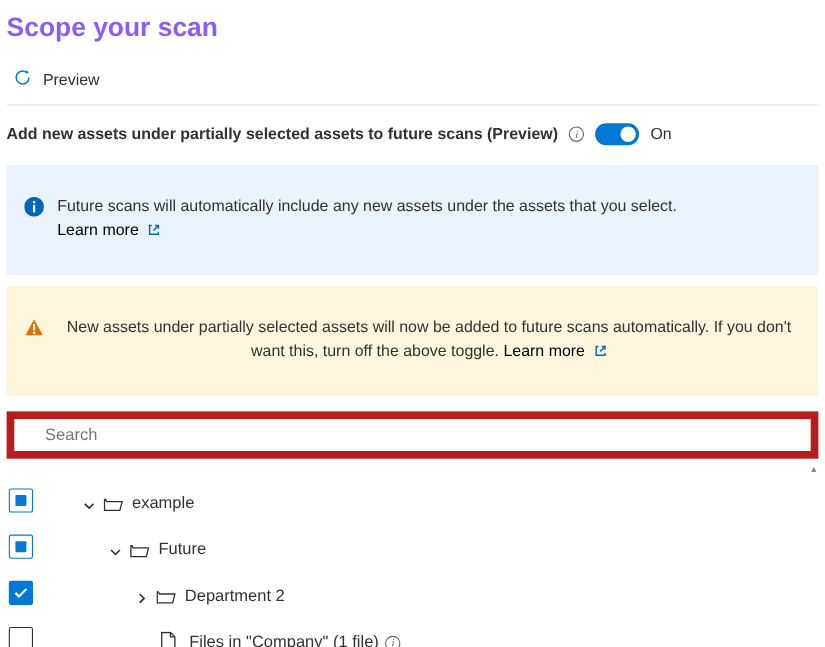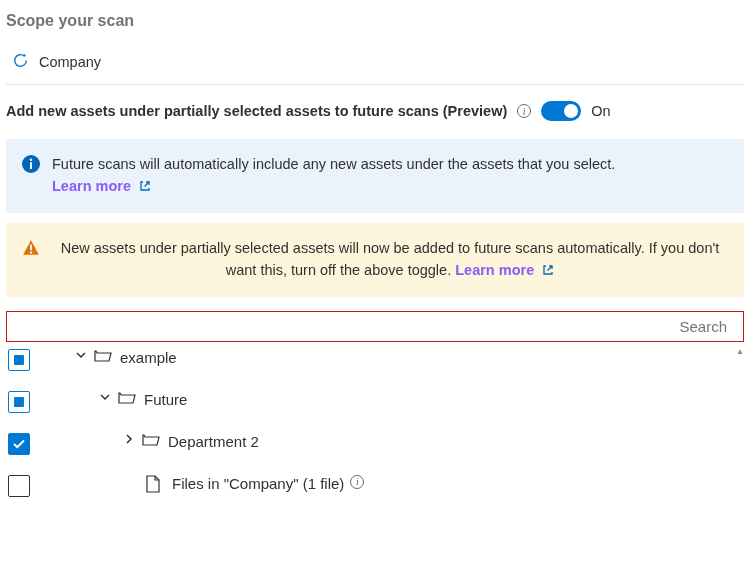--- a/index.html
+++ b/index.html
@@ -7,23 +7,23 @@
     margin: 0;
     font-family: "Segoe UI", -apple-system, BlinkMacSystemFont, sans-serif;
     font-size: 14px;
     color: #323130;
     background: #fff;
     width: 750px;
   }
   .page { padding: 8px 6px 0 6px; }
   h1 {
     margin: 4px 0 18px 0;
-    font-size: 16px;
+    font-size: 24px;
     font-weight: 600;
-    color: #737373;
+    color: #8b5cf6;
   }
   .refresh {
     display: inline-flex;
     align-items: center;
     gap: 10px;
     padding: 4px 6px;
     cursor: pointer;
     font-size: 14.5px;
   }
   .refresh svg { color: #0078d4; }
@@ -62,21 +62,21 @@
     border-radius: 50%;
     display: inline-flex;
     align-items: center; justify-content: center;
     font-size: 10px;
     font-style: italic;
     font-family: Georgia, serif;
     color: #666;
     flex-shrink: 0;
   }
   .banner {
-    padding: 14px 16px;
+    padding: 27px 16px;
     margin-bottom: 10px;
     border-radius: 2px;
     display: flex;
     gap: 12px;
     align-items: flex-start;
     font-size: 14.5px;
     line-height: 1.55;
   }
   .banner.info {
     background: #eaf3fc;
@@ -84,58 +84,56 @@
   .banner.warn {
     background: #fdf6dd;
     text-align: center;
   }
   .banner .icon {
     flex-shrink: 0;
     margin-top: 2px;
   }
   .banner a,
   .link {
-    color: #8b5cf6;
+    color: #000000;
     text-decoration: none;
     cursor: pointer;
-    font-weight: bold;
   }
   .ext-icon {
     display: inline-block;
     vertical-align: -1px;
     margin-left: 4px;
   }
   .search {
     width: 100%;
-    border: 1px solid #b91c1c;
-    padding: 6px 16px;
+    border: 7px solid #b91c1c;
+    padding: 6px 28px;
     font-size: 15px;
     margin-top: 4px;
     margin-bottom: 6px;
-    text-align: right;
   }
   .tree-area {
     position: relative;
     border-top: 1px solid transparent;
   }
   .scrollbar-mark {
     position: absolute;
     right: 0; top: 0;
     width: 8px; height: 100%;
   }
   .scrollbar-mark::before {
     content: "▲";
     position: absolute;
     top: -2px; left: 0;
     font-size: 8px;
     color: #888;
   }
   .row {
     display: flex;
-    align-items: flex-start;
+    align-items: flex-end;
     height: 42px;
     font-size: 15px;
   }
   .cb {
     width: 22px; height: 22px;
     border: 1.5px solid #323130;
     border-radius: 2px;
     background: #fff;
     margin-left: 2px;
     flex-shrink: 0;
@@ -182,21 +180,21 @@
 <div class="page">
   <h1>Scope your scan</h1>
 
   <div class="refresh">
     <span>
       <svg width="17" height="17" viewBox="0 0 16 16" fill="none" stroke="currentColor" stroke-width="1.3">
         <path d="M13.5 8a5.5 5.5 0 1 1-2-4.24"></path>
         <path d="M11 1.5 L13.5 3.8 L11 4.5" fill="currentColor" stroke="none"></path>
       </svg>
     </span>
-    <span>Company</span>
+    <span>Preview</span>
   </div>
 
   <hr class="sep">
 
   <div class="toggle-row">
     <span class="label">Add new assets under partially selected assets to future scans (Preview)</span>
     <span class="info-icon">i</span>
     <div class="toggle"></div>
     <span>On</span>
   </div>

